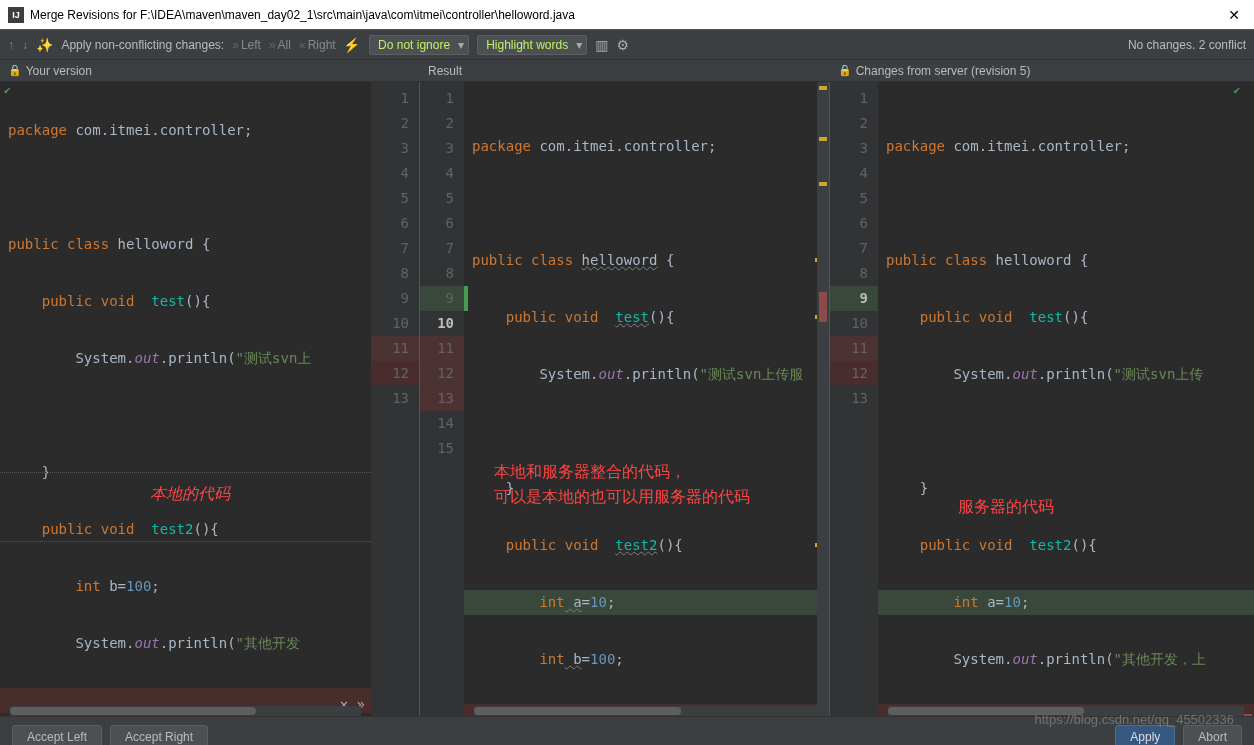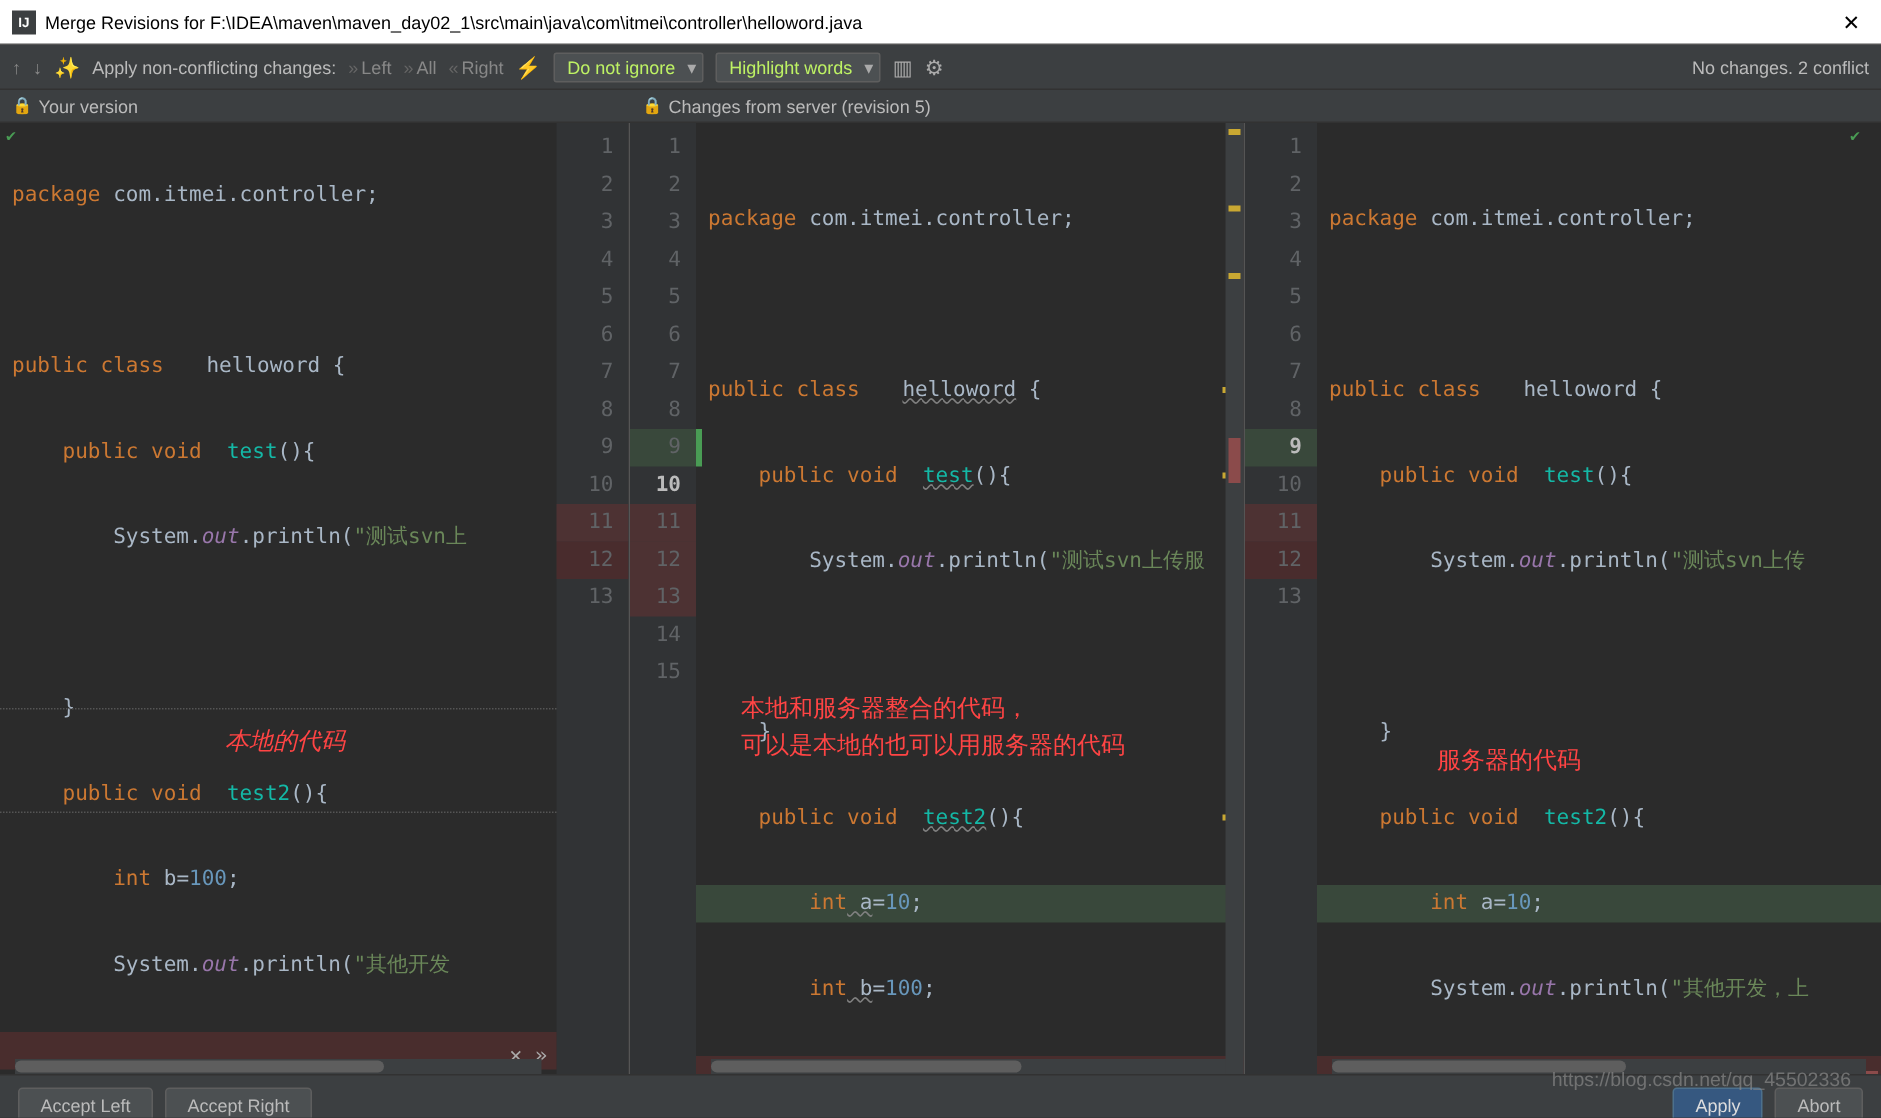--- a/index.html
+++ b/index.html
@@ -26,21 +26,21 @@
 .pane { position: relative; overflow: hidden; font-family: "Consolas", monospace; font-size: 14px; }
 .pane-left { width: 420px; border-right: 1px solid #555; }
 .pane-mid { width: 410px; border-right: 1px solid #555; display: flex; }
 .pane-right { flex: 1; display: flex; }
 .gutter { width: 48px; background: #313335; color: #606366; text-align: right; padding-top: 4px; }
 .gutter .ln { height: 25px; line-height: 25px; padding-right: 10px; position: relative; }
 .gutter-mid-left { width: 44px; }
 .code { flex: 1; padding-top: 4px; position: relative; white-space: pre; color: #a9b7c6; }
 .code .line { height: 25px; line-height: 25px; padding-left: 8px; position: relative; }
 .kw { color: #cc7832; }
-.cls { color: #a9b7c6; margin-left: 20px; }
+.cls { color: #a9b7c6; }
 .fn { color: #14b8a6; }
 .str { color: #6a8759; }
 .field { font-style: italic; color: #9876aa; }
 .num { color: #6897bb; }
 .und { text-decoration: underline wavy #808080; text-decoration-thickness: 1px; }
 .dot-sep { color: #555; position: absolute; left: 0; right: 0; border-top: 1px dotted #555; pointer-events: none; }
 .hl-red { background: rgba(120, 50, 50, 0.4) !important; }
 .hl-red-dark { background: rgba(90, 40, 40, 0.6) !important; }
 .marker-yellow { position: absolute; right: 2px; width: 12px; height: 4px; background: #c9a832; }
 .marker-green { position: absolute; right: 2px; width: 6px; height: 10px; border: 1px solid #499c54; }
@@ -83,20 +83,23 @@
   <span class="icon-btn">⚙</span>
   <span class="spacer"></span>
   <span class="status">No changes. 2 conflict</span>
 </div>
 
 <div class="header-row">
   <div class="header-cell" style="width:420px;">
       <span class="lock">🔒</span>
       <span>Your version</span>
     </div>
+  <div class="header-cell" style="width:410px;">
+      <span>Result</span>
+    </div>
   <div class="header-cell" style="flex:1;">
       <span class="lock">🔒</span>
       <span>Changes from server (revision 5)</span>
     </div>
 </div>
 
 <div class="panes">
 
   <div class="pane pane-left" style="display:flex;">
     <span class="check">✔</span>

